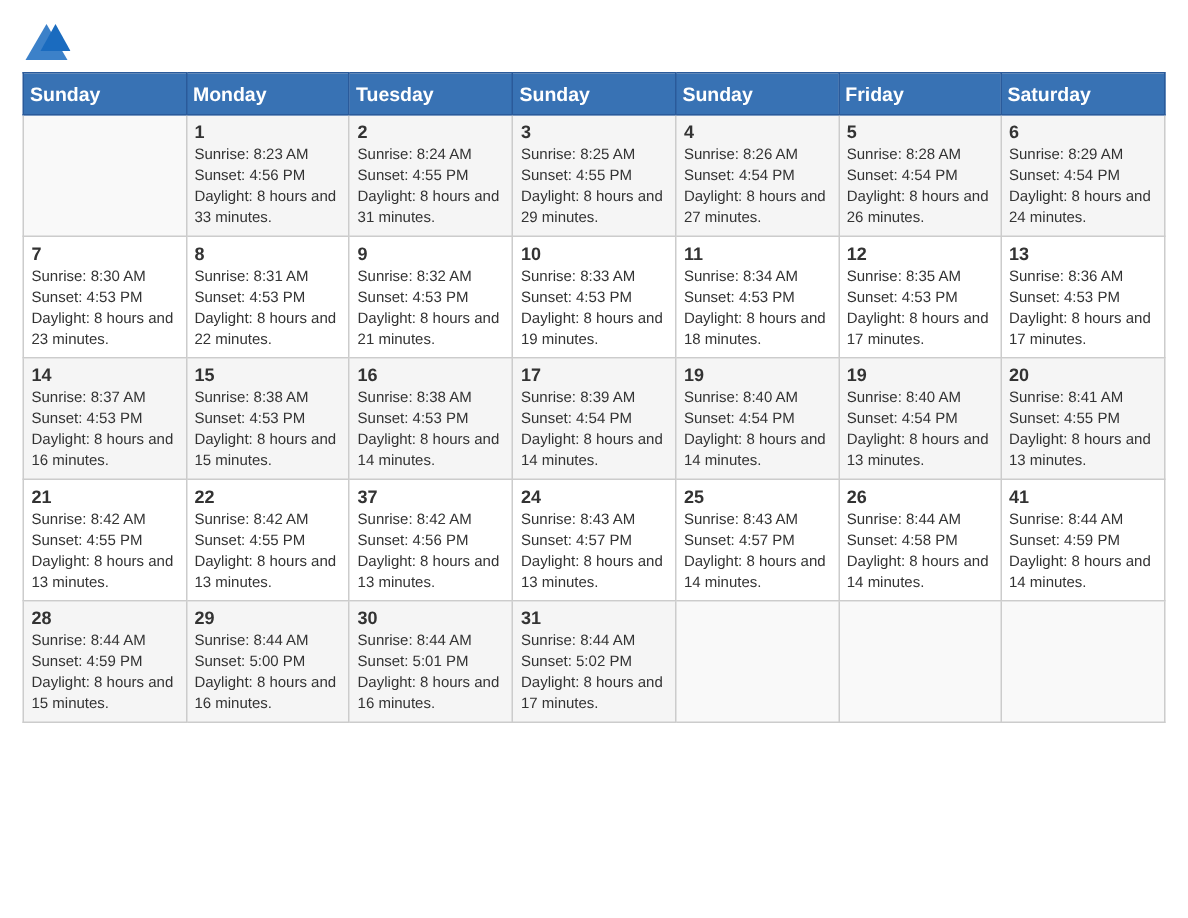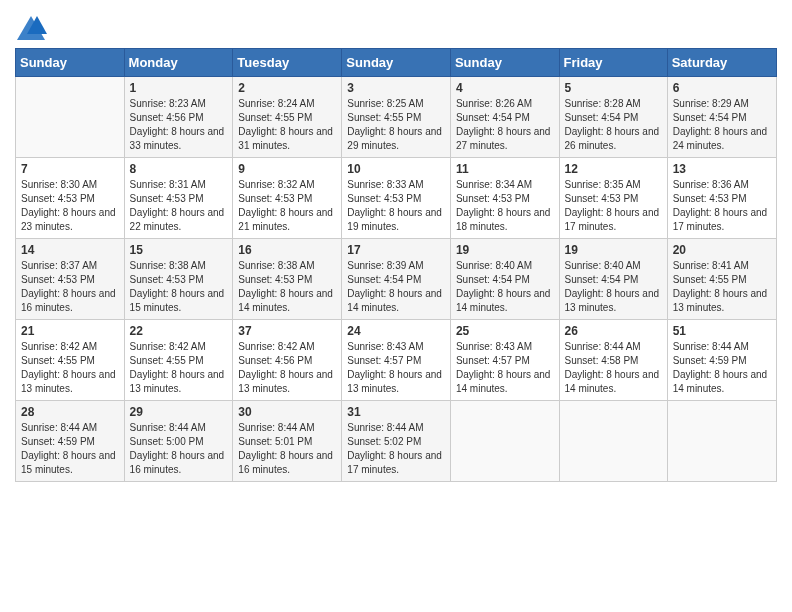--- a/index.html
+++ b/index.html
@@ -281,21 +281,21 @@
           Sunrise: 8:43 AM<br>Sunset: 4:57 PM<br>Daylight: 8 hours and 14 minutes.
         </div>
       </td>
         <td>
         <span class="day-num">26</span>
         <div class="day-info">
           Sunrise: 8:44 AM<br>Sunset: 4:58 PM<br>Daylight: 8 hours and 14 minutes.
         </div>
       </td>
         <td>
-        <span class="day-num">51</span>
+        <span class="day-num">41</span>
         <div class="day-info">
           Sunrise: 8:44 AM<br>Sunset: 4:59 PM<br>Daylight: 8 hours and 14 minutes.
         </div>
       </td>
       </tr>
       <tr>
         <td>
         <span class="day-num">28</span>
         <div class="day-info">
           Sunrise: 8:44 AM<br>Sunset: 4:59 PM<br>Daylight: 8 hours and 15 minutes.

